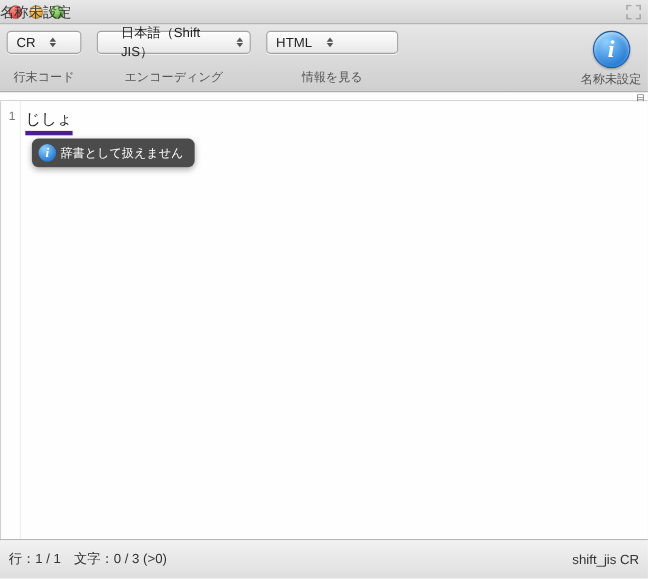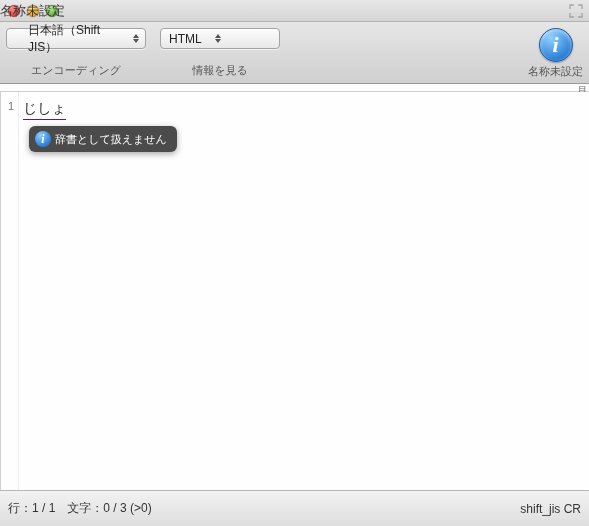--- a/index.html
+++ b/index.html
@@ -105,21 +105,21 @@
 }
 .gutter {
   position:absolute; left:0; top:0; bottom:0; width:18px;
   background:#fefefe; border-right:1px solid #eee;
   color:#777; font-size:11px; text-align:right;
   padding-top:8px; padding-right:4px;
 }
 .text-line {
   position:absolute; left:22px; top:8px;
   font-size:14px; color:#222;
-  border-bottom:1px solid #4c1d95;
+  border-bottom:4px solid #4c1d95;
   padding-bottom:1px;
 }
 .tooltip {
   position:absolute; left:28px; top:34px;
   background: rgba(60,60,60,.92);
   border-radius:6px;
   padding:5px 10px 5px 6px;
   display:flex; align-items:center; gap:4px;
   color:#fff; font-size:11px;
   box-shadow: 0 2px 6px rgba(0,0,0,.35);
@@ -152,20 +152,27 @@
     <div class="light zoom"></div>
   </div>
   <div class="window-title">名称未設定</div>
   <svg class="fullscreen-icon" viewBox="0 0 14 14">
     <path d="M1 5 V1 H5 M9 1 H13 V5 M13 9 V13 H9 M5 13 H1 V9" stroke="#666" stroke-width="1.4" fill="none"></path>
   </svg>
 </div>
 
 <div class="toolbar">
   <div class="tb-group">
+    <div class="select sel-cr">
+      <span>CR</span>
+      <span class="arrows"></span>
+    </div>
+    <div class="tb-label">行末コード</div>
+  </div>
+  <div class="tb-group">
     <div class="select sel-enc">
       <span>日本語（Shift JIS）</span>
       <span class="arrows"></span>
     </div>
     <div class="tb-label">エンコーディング</div>
   </div>
   <div class="tb-group">
     <div class="select sel-col">
       <span>HTML</span>
       <span class="arrows"></span>

